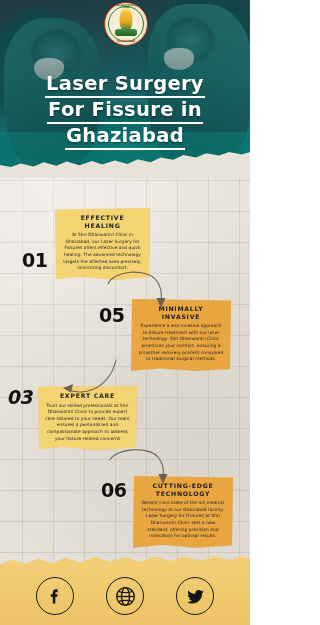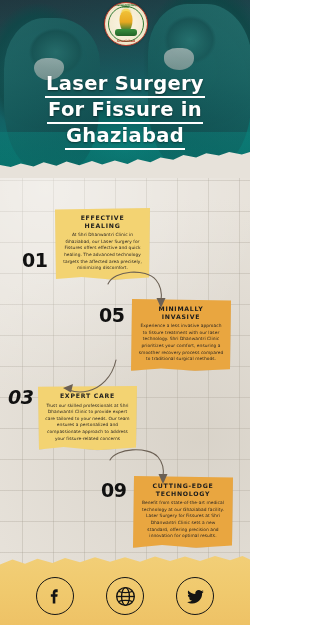--- a/index.html
+++ b/index.html
@@ -397,21 +397,21 @@
     <p class="card-h">MINIMALLY INVASIVE</p>
     <p class="card-b">Experience a less invasive approach to fissure treatment with our laser technology. Shri Dhanwantri Clinic prioritizes your comfort, ensuring a smoother recovery process compared to traditional surgical methods.</p>
   </div>
 
   <div class="num" id="num3">03</div>
   <div class="card" id="card3" style="background: rgb(243, 211, 114);">
     <p class="card-h">EXPERT CARE</p>
     <p class="card-b">Trust our skilled professionals at Shri Dhanwantri Clinic to provide expert care tailored to your needs. Our team ensures a personalized and compassionate approach to address your fissure-related concerns</p>
   </div>
 
-  <div class="num" id="num4">09</div>
+  <div class="num" id="num4">06</div>
   <div class="card" id="card4" style="background: rgb(233, 166, 64);">
     <p class="card-h">CUTTING-EDGE TECHNOLOGY</p>
     <p class="card-b">Benefit from state-of-the-art medical technology at our Ghaziabad facility. Laser Surgery for Fissures at Shri Dhanwantri Clinic sets a new standard, offering precision and innovation for optimal results.</p>
   </div>
 
   <div class="footer"></div>
   <div class="socials">
 
     <div class="social">
       <span>

